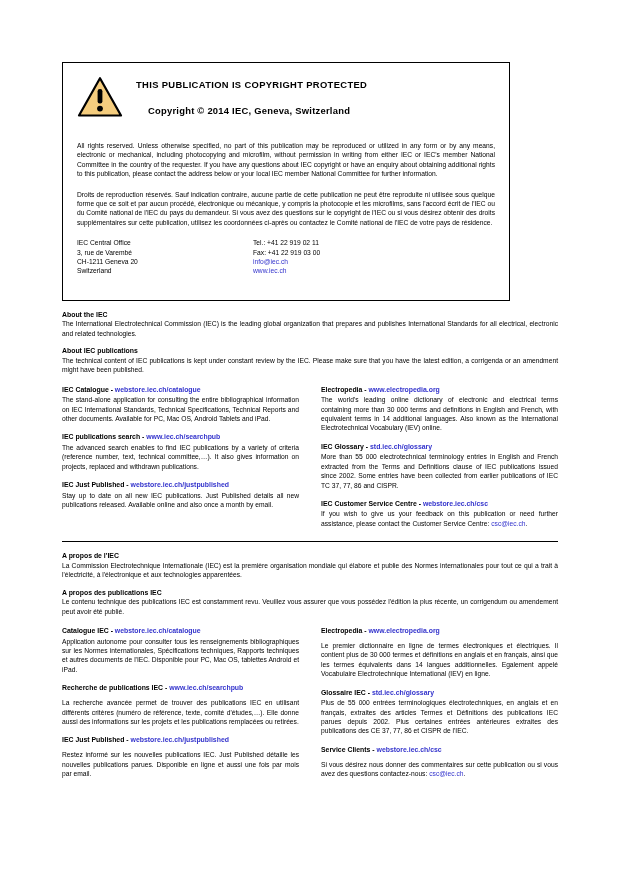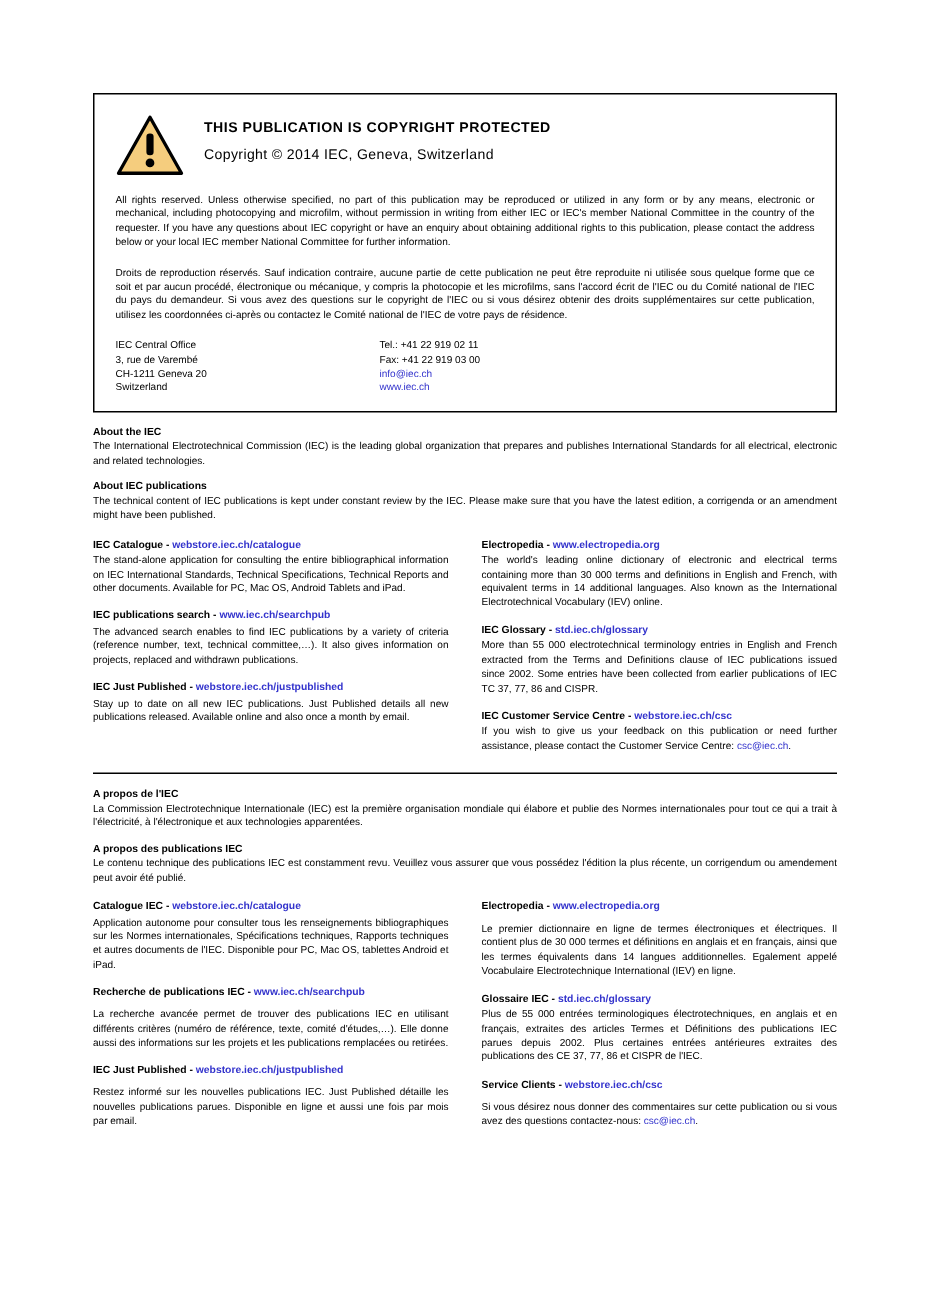--- a/index.html
+++ b/index.html
@@ -19,22 +19,22 @@
     width: 620px;
     height: 877px;
     box-sizing: border-box;
     padding: 62px 62px 0 62px;
   }
 
   
   .copyright-box {
     border: 1px solid #000;
     box-sizing: border-box;
-    padding: 12px 14px 10px 14px;
-    width: 496px;
+    padding: 12px 14px 24px 14px;
+    width: 448px;
   }
   .cr-head {
     display: flex;
     align-items: flex-start;
     gap: 13px;
     margin-bottom: 11px;
   }
   .warning-icon {
     flex: 0 0 auto;
     width: 46px;
@@ -46,24 +46,24 @@
   }
   .cr-title {
     font-size: 9.4px;
     font-weight: bold;
     letter-spacing: .35px;
     line-height: 15px;
     margin: 0 0 4px 0;
   }
   .cr-subtitle {
     font-size: 9.4px;
-    font-weight: normal;
+    font-weight: bold;
     letter-spacing: .25px;
     line-height: 14px;
-    margin: 0;
+    margin: 12px;
   }
   .cr-para {
     font-size: 6.7px;
     line-height: 9.4px;
     text-align: justify;
     margin: 0 0 11px 0;
   }
   .cr-contact {
     display: flex;
     font-size: 6.7px;

